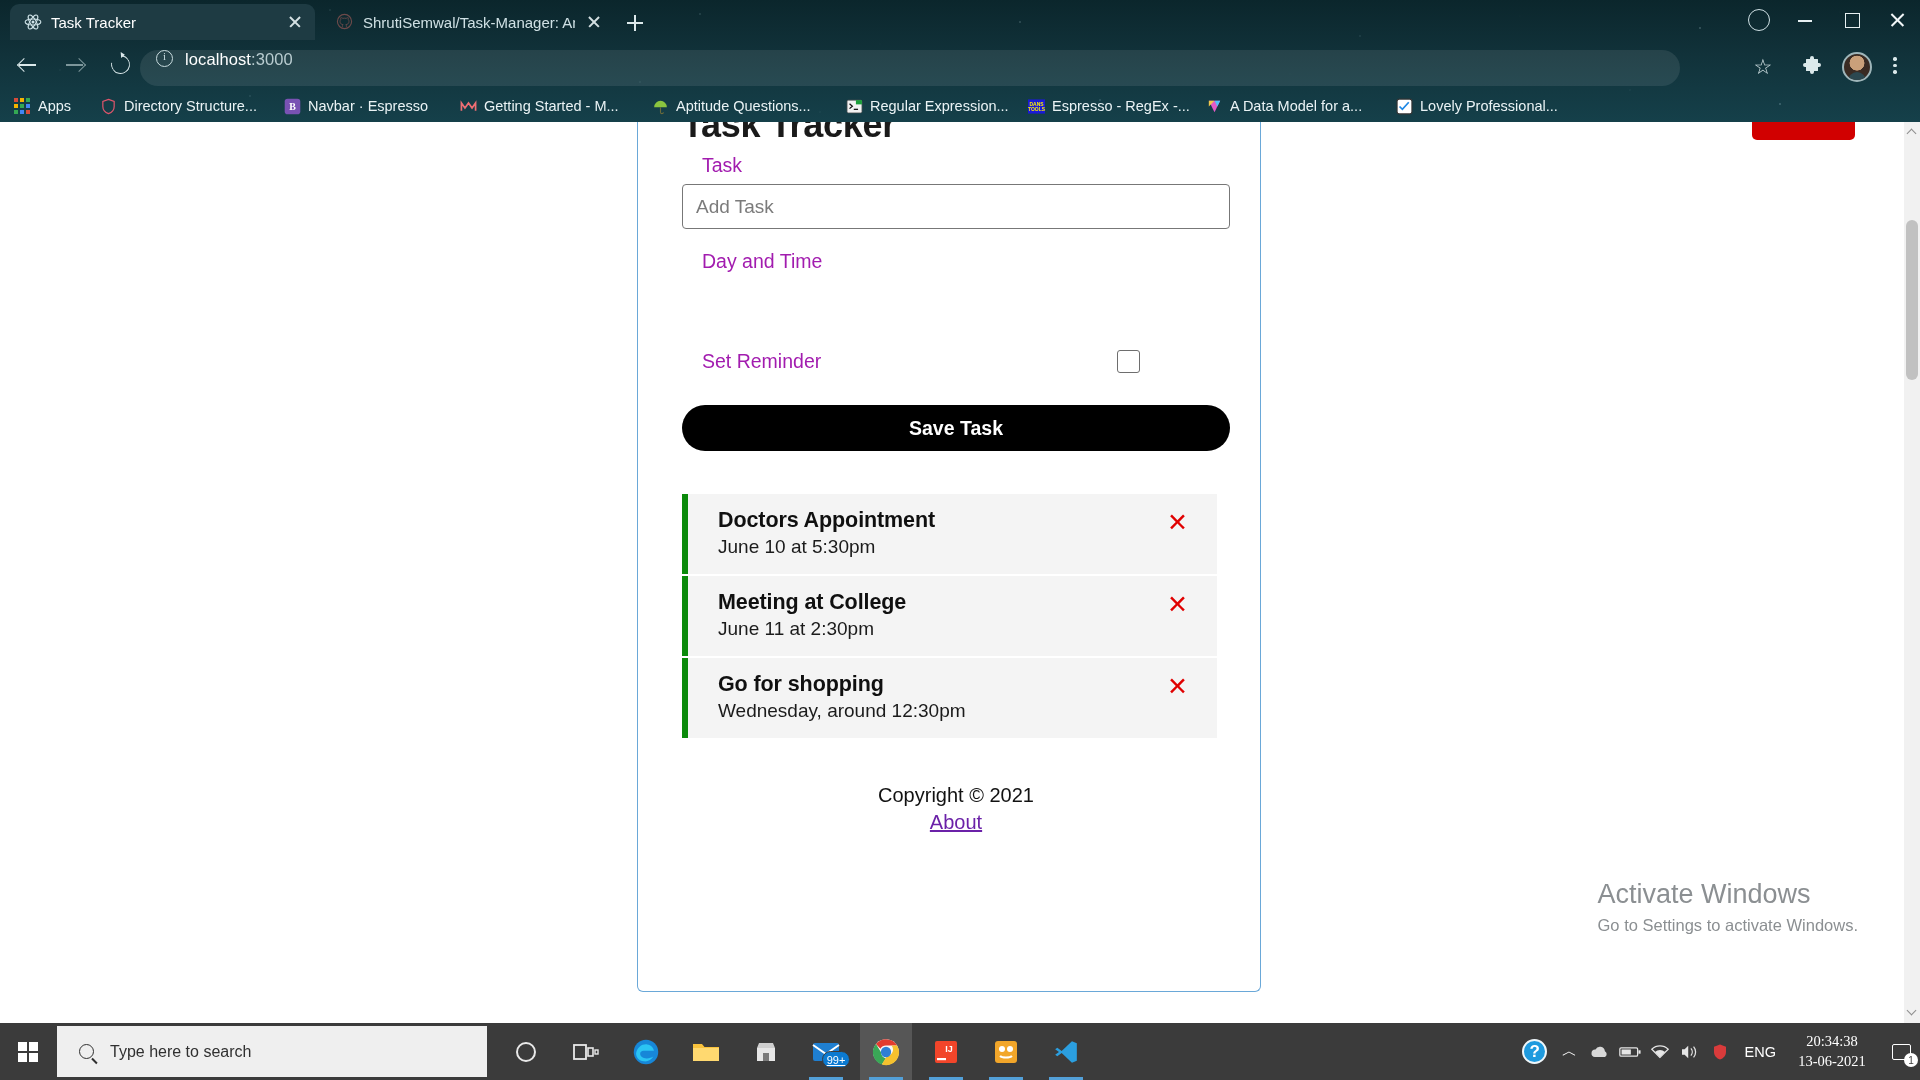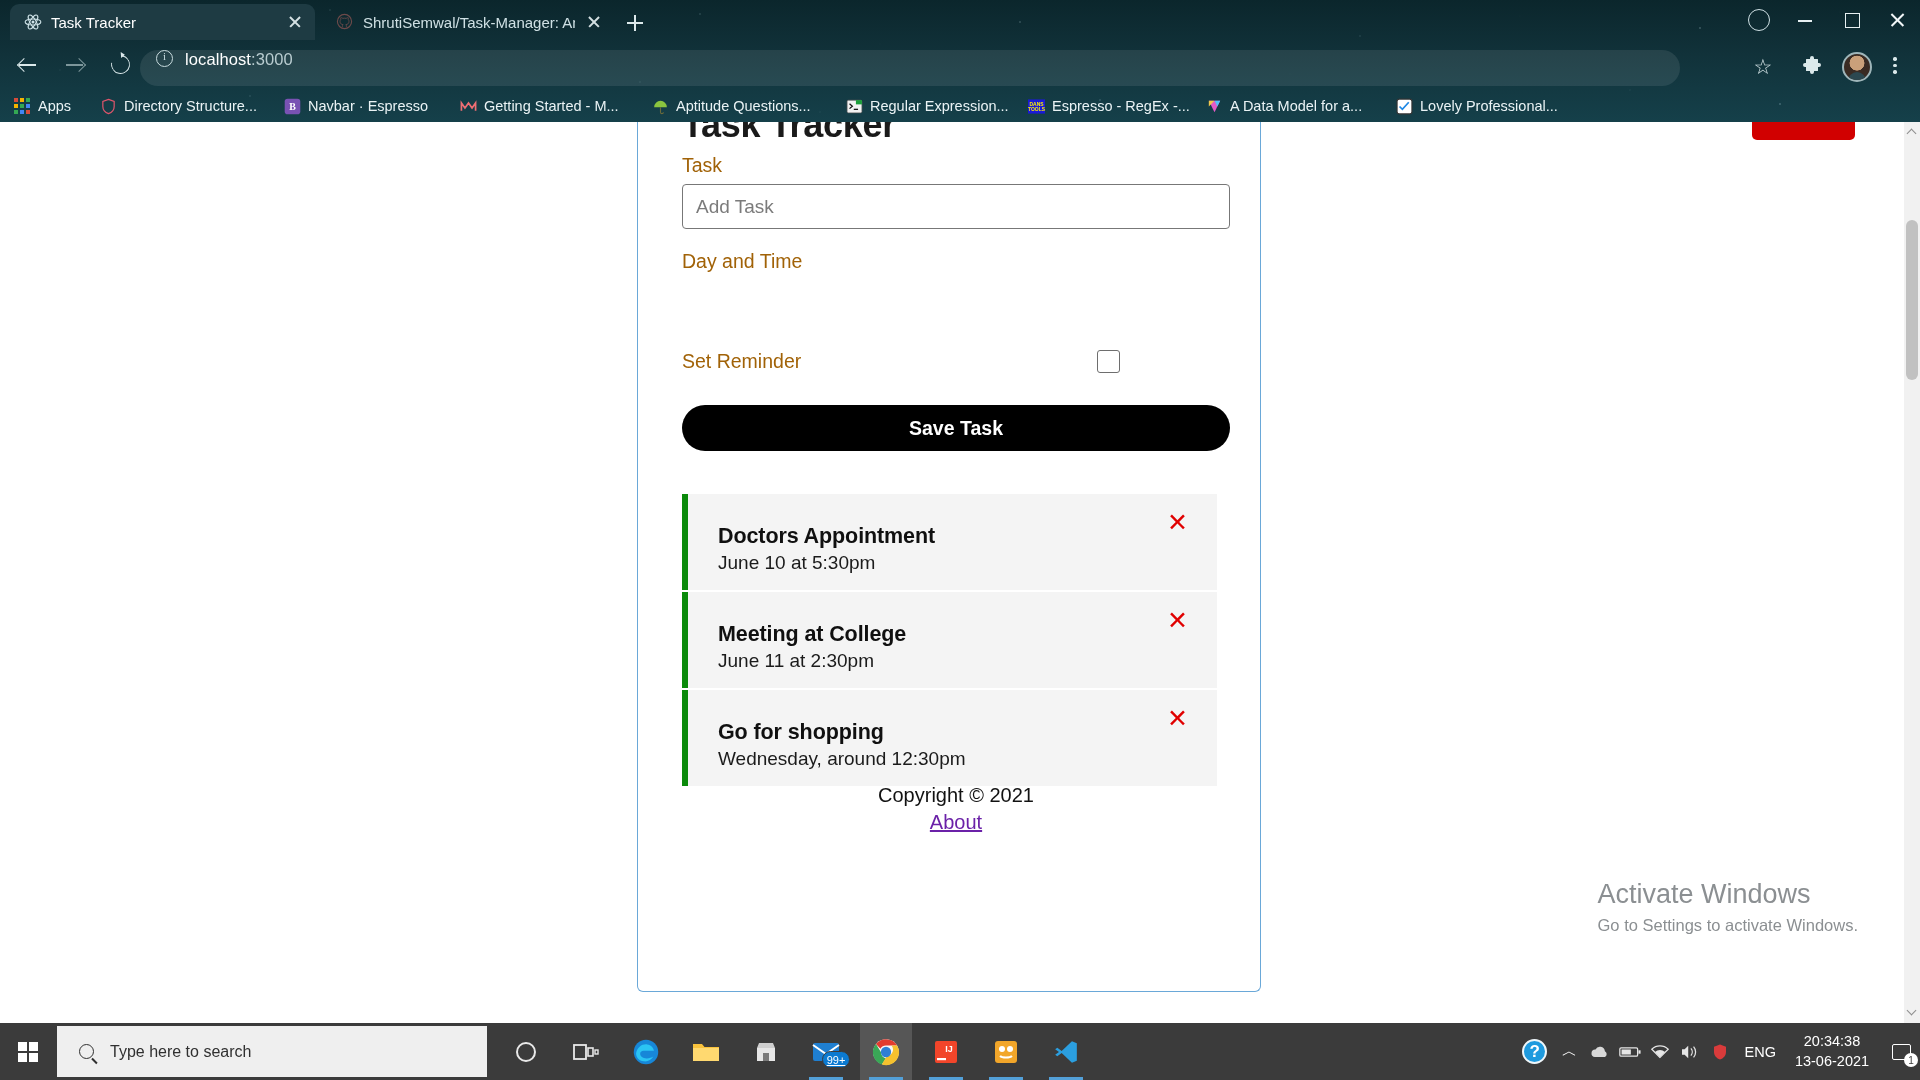--- a/index.html
+++ b/index.html
@@ -197,21 +197,21 @@
 
   .app-title {
     position: absolute; left: 44px; top: -18px; font-size: 36px; font-weight: 700;
     color: #1a1a1a; letter-spacing: -.3px;
   }
   .clear-btn {
     position: absolute; left: 1114px; top: -8px; width: 103px; height: 26px;
     background: #d10000; border-radius: 5px;
   }
 
-  .field-label { font-size: 19.5px; color: #a16207; }
+  .field-label { font-size: 19.5px; color: #a21caf; margin-left: 20px; }
   .text-input {
     width: 548px; height: 45px; border: 1.6px solid #777777; border-radius: 4px;
     font-size: 19px; color: #111; padding: 0 13px; background: #fff;
     font-family: "Liberation Sans", sans-serif;
   }
   .text-input::placeholder { color: #7b7b7b; }
 
   .reminder-row {
     display: flex; align-items: center; width: 548px;
   }
@@ -224,21 +224,21 @@
     width: 548px; height: 46px; background: #000000; color: #ffffff;
     border: none; border-radius: 24px; font-size: 19.5px; font-weight: 700;
     font-family: "Liberation Sans", sans-serif; cursor: pointer;
   }
 
   .tasklist { width: 535px; }
   .task {
     position: relative; background: #f4f4f4; border-left: 6px solid #0a8a0a;
     padding: 14px 16px 16px 30px; margin-bottom: 2px;
   }
-  .task-title { font-size: 21.5px; font-weight: 700; color: #101010; letter-spacing: -.1px; margin-top: 16px; }
+  .task-title { font-size: 21.5px; font-weight: 700; color: #101010; letter-spacing: -.1px; }
   .task-time { font-size: 19px; color: #1b1b1b; margin-top: 3px; }
   .task-x {
     position: absolute; right: 30px; top: 19px; width: 20px; height: 20px;
     color: #e00000; font-size: 25px; line-height: 20px; font-weight: 700;
     font-family: "DejaVu Sans", sans-serif;
   }
 
   .footer { width: 548px; text-align: center; }
   .copyright { font-size: 20px; color: #121212; }
   .about-link {
@@ -299,21 +299,21 @@
     content:""; position:absolute; left: 9px; bottom: 0; width: 34px; height: 3px; background: #53a0d8;
   }
   .tb-ic.active-bg { background: rgba(255,255,255,.14); }
   .badge {
     position:absolute; right:2px; bottom:12px; min-width: 28px; height: 17px; border-radius: 9px;
     background:#0b7ad1; color:#fff; font-size:11px; display:flex; align-items:center; justify-content:center;
     border: 1.5px solid #3b3b3b; padding: 0 3px; text-decoration: underline;
   }
   .tray { position: absolute; right: 0; top: 0; height: 57px; display: flex; align-items: center; }
   .tray-ic { width: 30px; height: 57px; display:flex; align-items:center; justify-content:center; position: relative; }
-  .clock { width: 96px; text-align: center; color: #ffffff; line-height: 1.35; padding-right: 4px; }
+  .clock { width: 96px; text-align: center; color: #ffffff; line-height: 1.35; padding-right: 4px; font-family: Liberation Serif, serif; }
   .clock .t { font-size: 14.5px; }
   .clock .d { font-size: 14.5px; }
   .lang { color:#fff; font-size: 14.5px; padding: 0 10px; }
   .notif-ic { width: 38px; height: 57px; display:flex; align-items:center; justify-content:center; position:relative; }
   .notif-box { width: 19px; height: 16px; border: 1.7px solid #ffffff; border-radius: 2px; }
   .notif-count {
     position:absolute; right: 2px; bottom: 13px; width: 14px; height: 14px; border-radius: 50%;
     background:#ffffff; color:#3b3b3b; font-size: 10px; display:flex; align-items:center; justify-content:center;
   }
   .help-ic {

